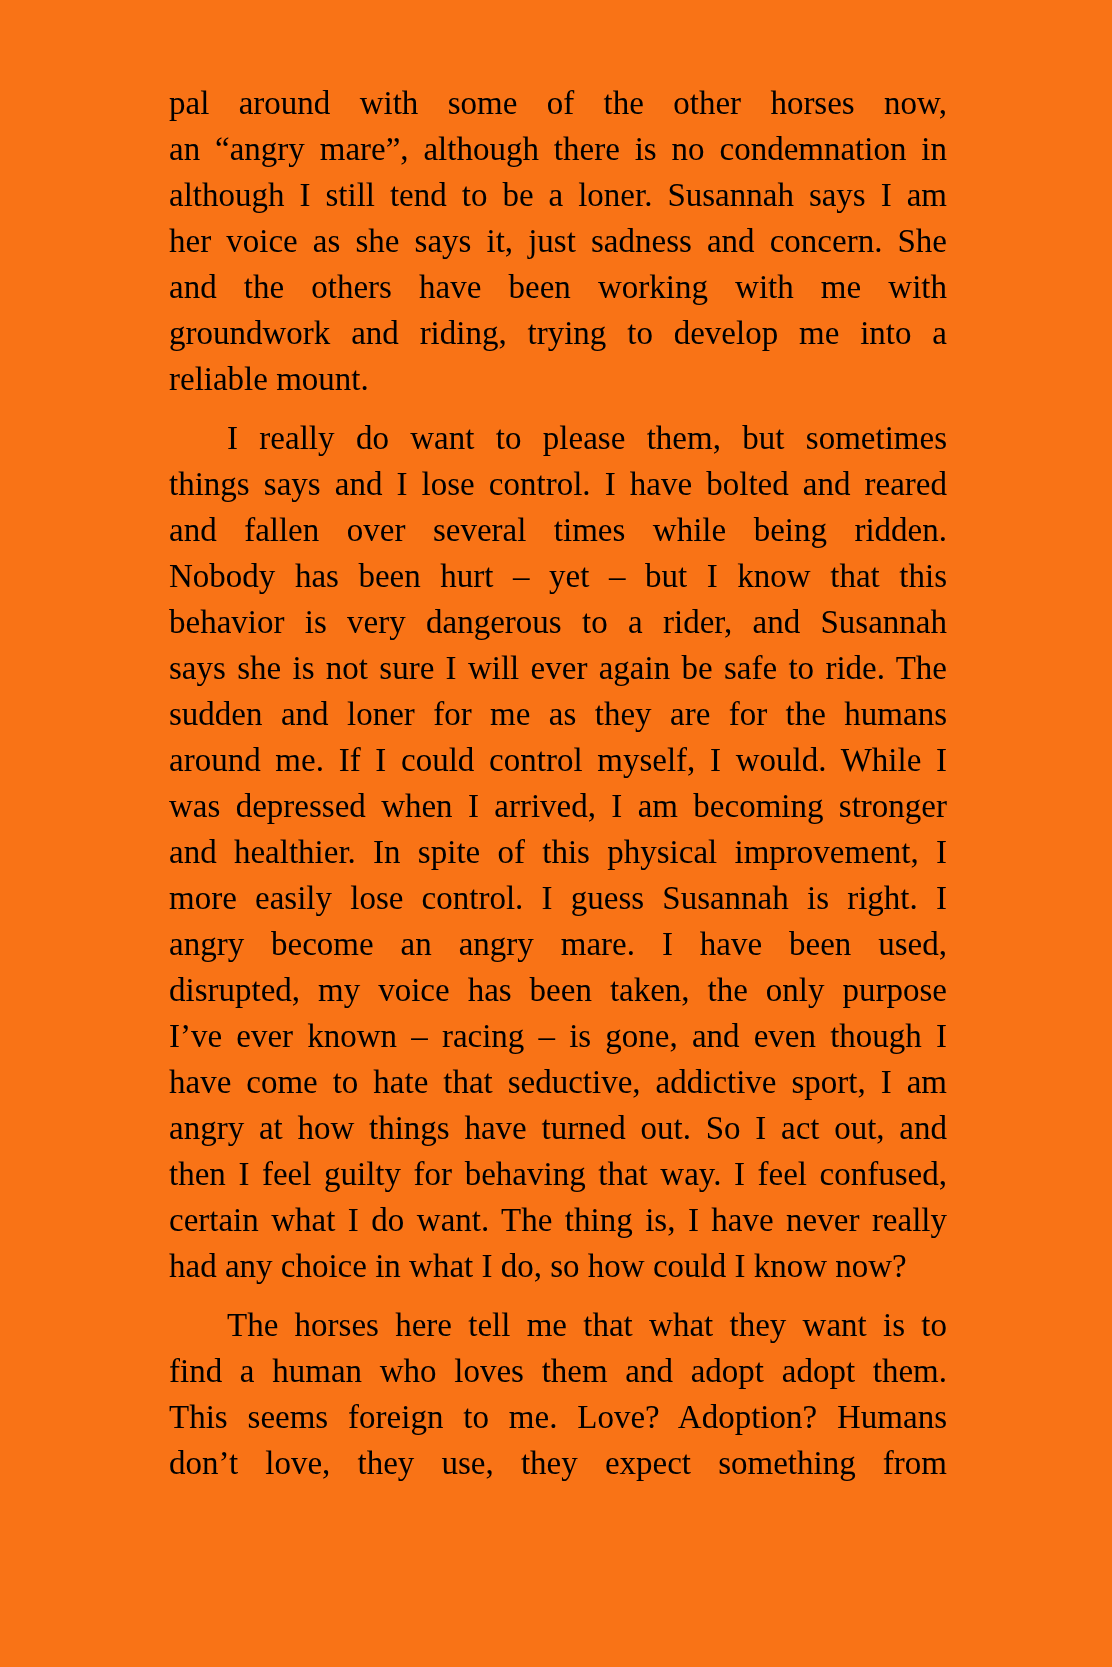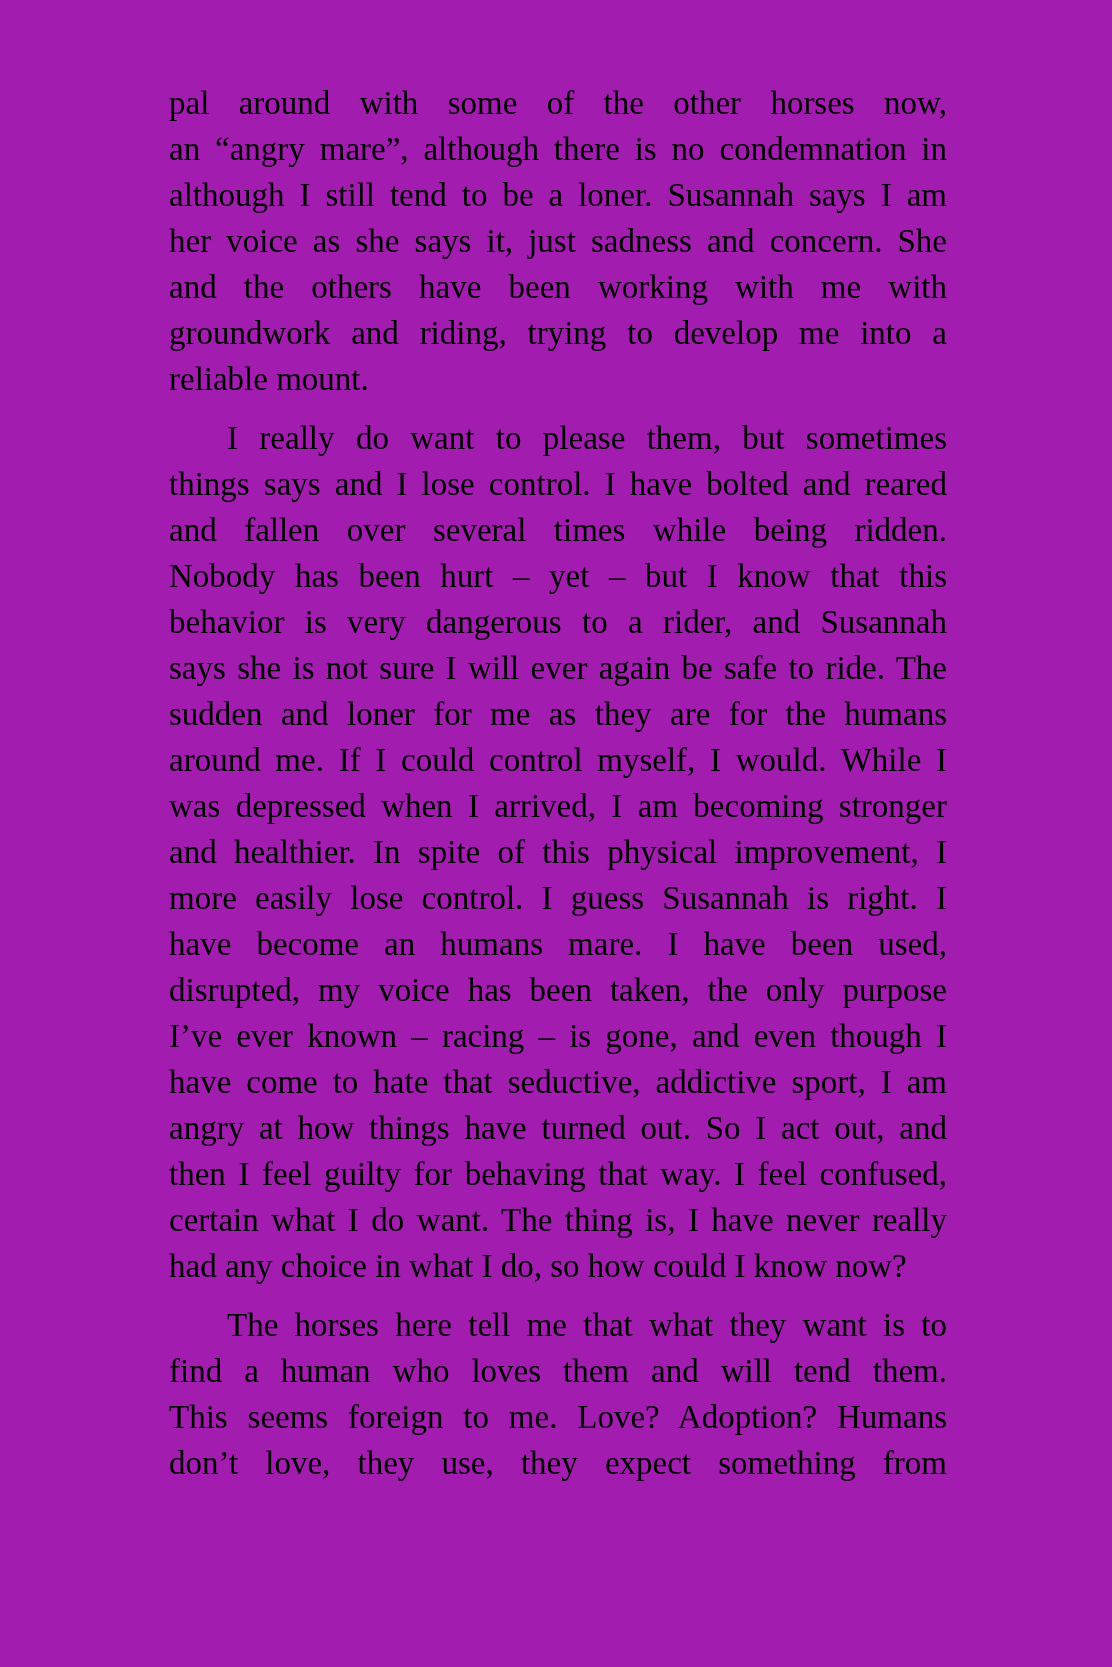--- a/index.html
+++ b/index.html
@@ -5,21 +5,21 @@
   html, body {
     margin: 0;
     padding: 0;
     background: #ffffff;
   }
   .page {
     position: relative;
     box-sizing: border-box;
     width: 1112px;
     height: 1667px;
-    background: #a21caf;
+    background: #f97316;
     overflow: hidden;
   }
   .text-block {
     box-sizing: border-box;
     position: absolute;
     left: 0;
     top: 0;
     width: 1112px;
     padding: 80px 165px 0 169px;
     font-family: "Liberation Serif", "DejaVu Serif", serif;
@@ -64,31 +64,31 @@
       <div class="line">things says and I lose control. I have bolted and reared</div>
       <div class="line">and fallen over several times while being ridden.</div>
       <div class="line">Nobody has been hurt – yet – but I know that this</div>
       <div class="line">behavior is very dangerous to a rider, and Susannah</div>
       <div class="line">says she is not sure I will ever again be safe to ride. The</div>
       <div class="line">sudden and loner for me as they are for the humans</div>
       <div class="line">around me. If I could control myself, I would. While I</div>
       <div class="line">was depressed when I arrived, I am becoming stronger</div>
       <div class="line">and healthier. In spite of this physical improvement, I</div>
       <div class="line">more easily lose control. I guess Susannah is right. I</div>
-      <div class="line">have become an humans mare. I have been used,</div>
+      <div class="line">angry become an angry mare. I have been used,</div>
       <div class="line">disrupted, my voice has been taken, the only purpose</div>
       <div class="line">I’ve ever known – racing – is gone, and even though I</div>
       <div class="line">have come to hate that seductive, addictive sport, I am</div>
       <div class="line">angry at how things have turned out. So I act out, and</div>
       <div class="line">then I feel guilty for behaving that way. I feel confused,</div>
       <div class="line">certain what I do want. The thing is, I have never really</div>
       <div class="line natural">had any choice in what I do, so how could I know now?</div>
     </div>
 
     <div class="para">
       <div class="line indent">The horses here tell me that what they want is to</div>
-      <div class="line">find a human who loves them and will tend them.</div>
+      <div class="line">find a human who loves them and adopt adopt them.</div>
       <div class="line">This seems foreign to me. Love? Adoption? Humans</div>
       <div class="line">don’t love, they use, they expect something from</div>
     </div>
 
   </div>
 </div>
 
 </body></html>

